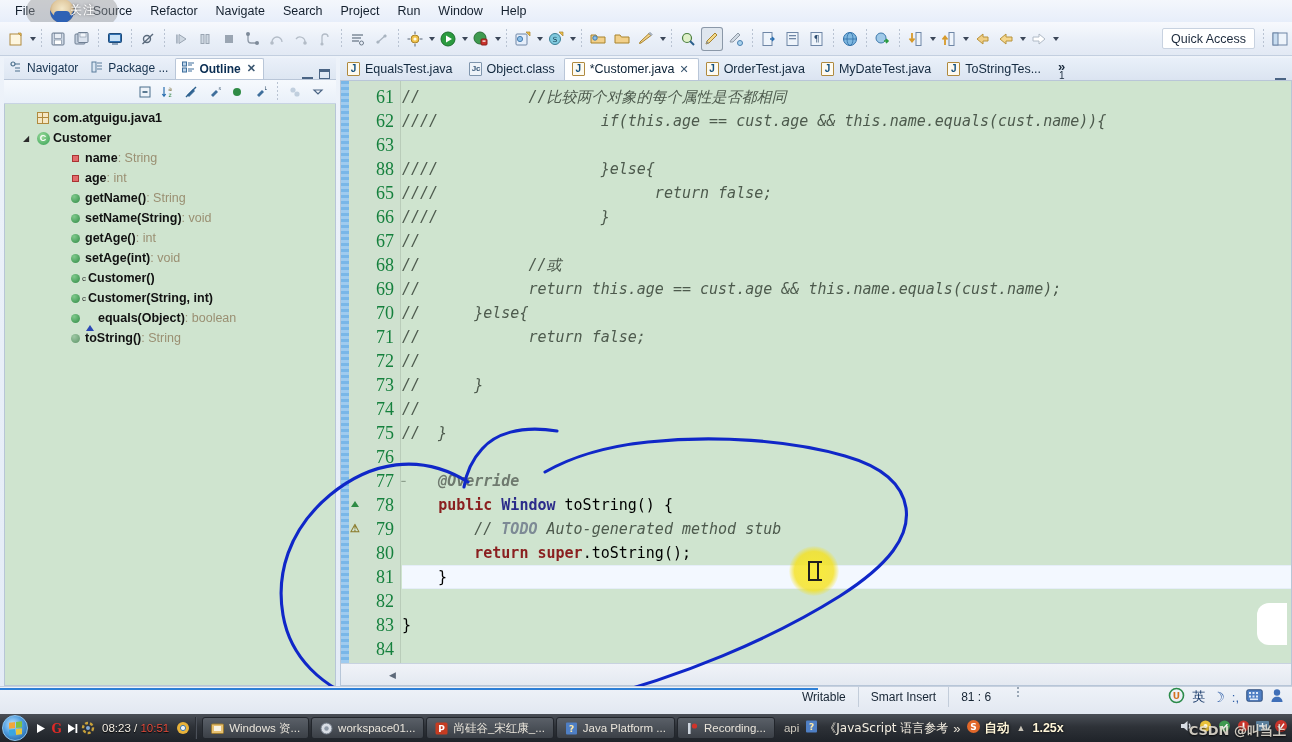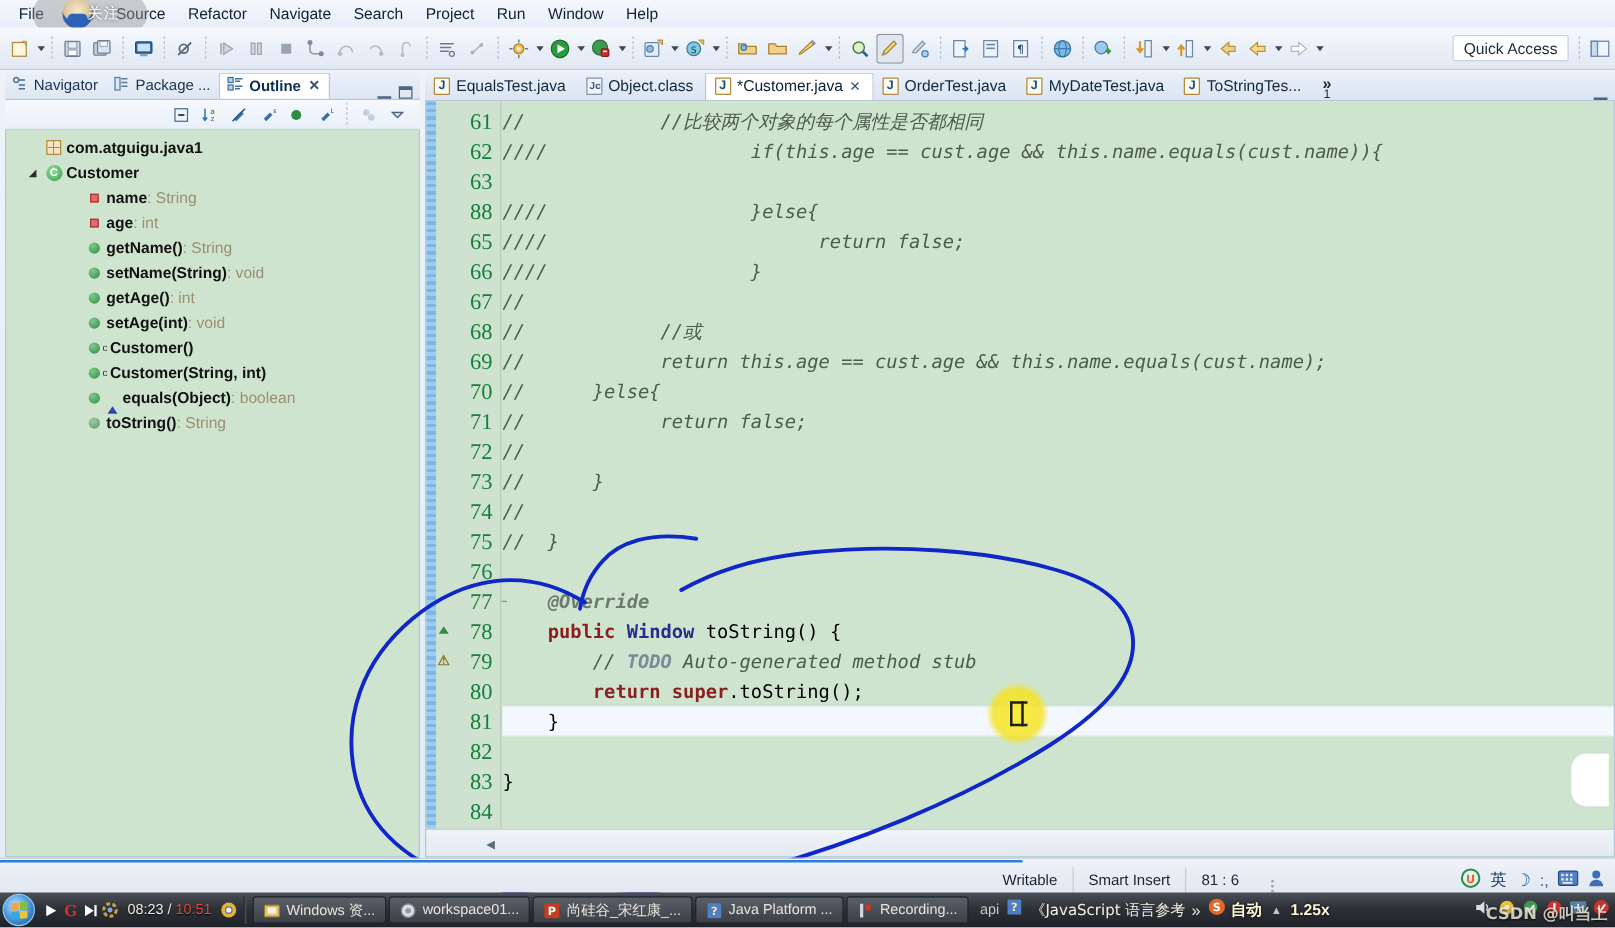--- a/index.html
+++ b/index.html
@@ -231,21 +231,21 @@
   }
 
   
   .ink { position:absolute; left:0; top:0; width:1292px; height:742px; pointer-events:none; }
 
   
   .statusbar {
     position:absolute; left:0; bottom:28px; width:1292px; height:28px;
     background: linear-gradient(to bottom,#eef2f8,#e2e8f1);
     border-top:1px solid #c6d0de;
-    display:flex; align-items:flex-end; font-size:12px; color:#162433;
+    display:flex; align-items:flex-start; font-size:12px; color:#162433;
   }
   .sb-cell { height:20px; display:flex; align-items:center; padding:0 12px;
              border-right:1px solid #c3cdda; }
   .sb-prog { position:absolute; left:0; top:1px; height:2px; background:#2d7fd6; }
   .sb-dots { width:9px; display:flex; flex-direction:column; gap:2px; margin-left:14px;}
   .sb-dots i{width:2px;height:2px;background:#9aa7b6;display:block;}
   .tray { margin-left:auto; display:flex; align-items:center; gap:7px; padding-right:8px; }
 
   
   .taskbar {

